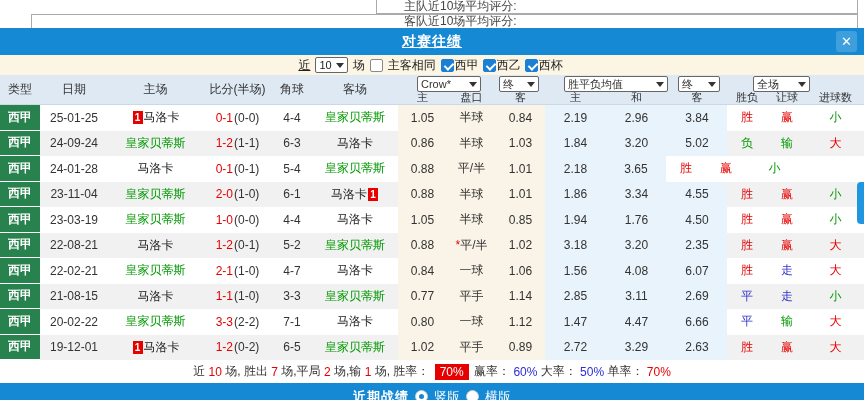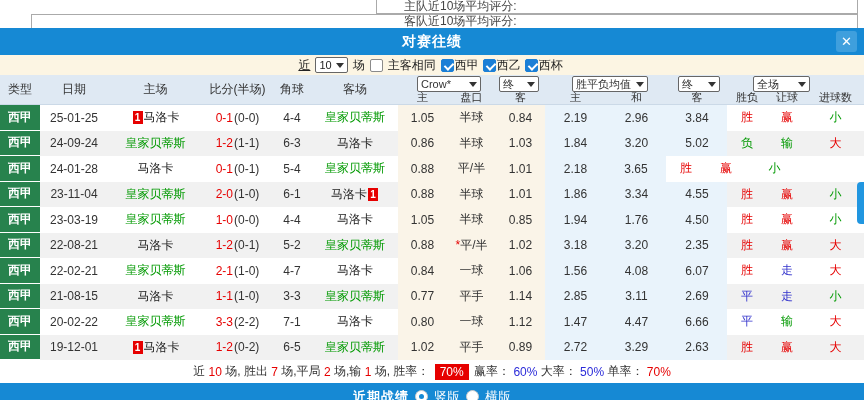--- a/index.html
+++ b/index.html
@@ -15,21 +15,21 @@
   .bg-box1 { position:absolute; left:348px; right:6px; top:-2px; bottom:0;
     border:1px solid #aaa; overflow:hidden; display:flex; align-items:flex-end; }
   .bg-box1 span { padding-left:27px; line-height:15px; transform:translateY(1px); }
   .bg-box2 { position:absolute; left:3px; right:6px; top:0; bottom:-1px;
     border:1px solid #aaa; display:flex; align-items:center; }
   .bg-box2 span { padding-left:372px; }
 
   
   .titlebar { height:27px; background:#1689d4; display:flex; align-items:center;
     justify-content:center; position:relative; }
-  .titlebar .title { color:#fff; font-weight:bold; font-size:14px; letter-spacing:1px; }
+  .titlebar .title { color:#fff; font-weight:bold; font-size:14px; letter-spacing:1px;text-decoration:underline; }
   .close-btn { position:absolute; right:7px; top:3px; width:21px; height:21px;
     background:#3f9fdd; border-radius:3px; display:flex; align-items:center;
     justify-content:center; color:#fff; font-weight:bold; font-size:13px; cursor:pointer; }
 
   
   .filterbar { height:20px; background:#fcf5e3; display:flex; align-items:center;
     justify-content:center; gap:5px; color:#222; }
   .near { text-decoration:underline; }
   #league-filters { display:flex; align-items:center; gap:1px; }
   .lg-label { margin-right:3px; }
@@ -58,21 +58,21 @@
   .hcell { display:flex; align-items:center; justify-content:center; }
   .c-type{width:40px}.c-date{width:68px}.c-home{width:95px}.c-score{width:69px}
   .c-corner{width:40px}.c-away{width:86px}.c-o{width:49px}.c-h2{width:61px}
   .c-a2{width:60px}.c-res{width:40px}.c-goals{width:57px}
   .g1{width:147px}.g2{width:182px}.g3{width:137px}
   .hgroup { display:flex; flex-direction:column; }
   .selrow { height:17px; position:relative; }
   .selrow .select { position:absolute; top:1px; }
   .s-crow{left:19px; width:64px}
   .s-f1{left:101px; width:40px}
-  .s-avg{left:27px; width:76px}
+  .s-avg{left:19px; width:104px}
   .s-f2{left:133px; width:42px}
   .s-all{left:26px; width:57px}
   .subrow { height:13px; display:flex; font-size:11px; }
   .subrow span { display:flex; align-items:center; justify-content:center; }
   .sw1{width:49px}.sw2a{width:61px}.sw2b{width:61px}.sw2c{width:60px}
   .sw3a{width:40px}.sw3b{width:40px}.sw3c{width:57px}
 
   
   #tbody { height:255px; }
   .trow { height:25.5px; display:flex; }

